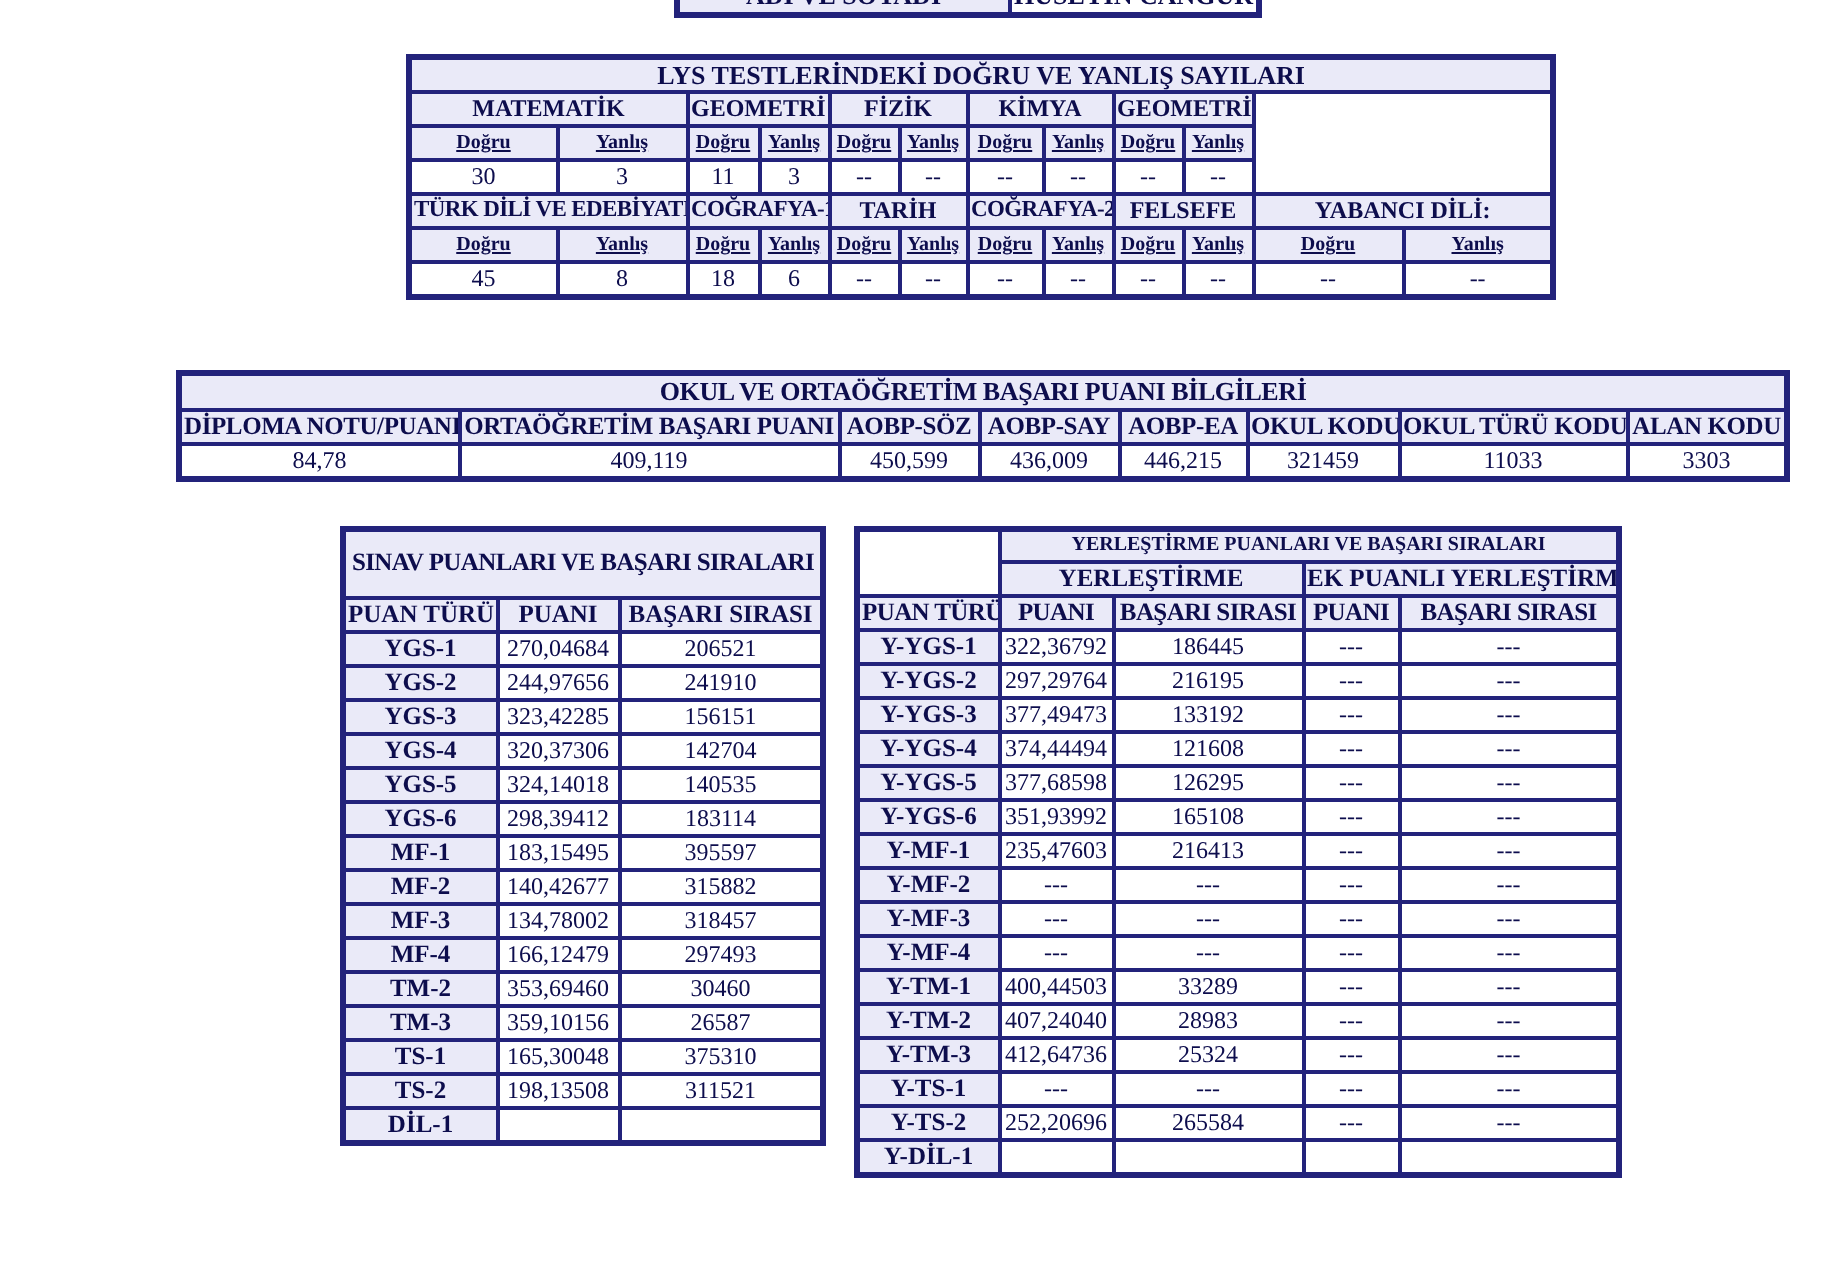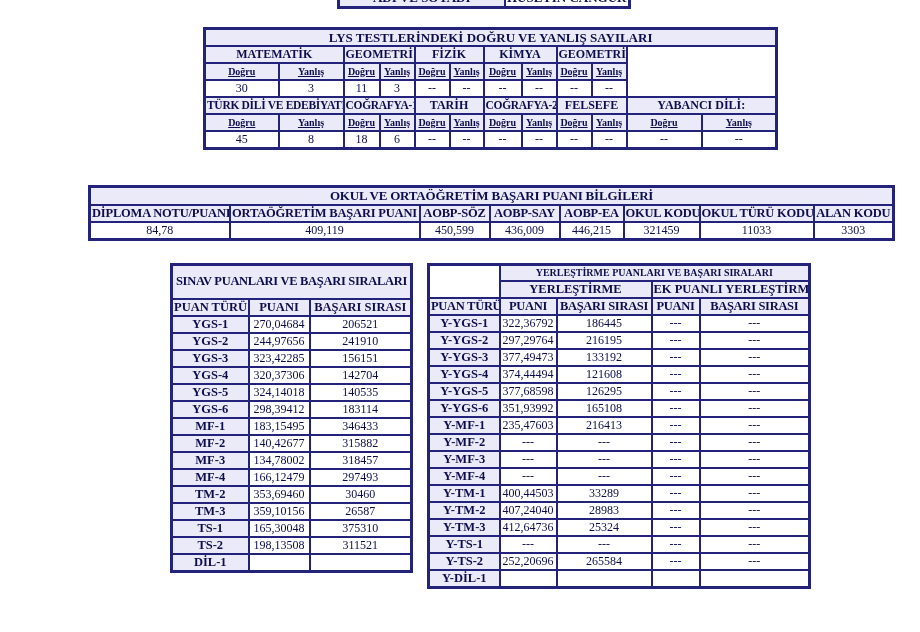--- a/index.html
+++ b/index.html
@@ -250,21 +250,21 @@
 
         <tr>
           <th>YGS-6</th>
           <td>298,39412</td>
           <td>183114</td>
         </tr>
 
         <tr>
           <th>MF-1</th>
           <td>183,15495</td>
-          <td>346433</td>
+          <td>395597</td>
         </tr>
 
         <tr>
           <th>MF-2</th>
           <td>140,42677</td>
           <td>315882</td>
         </tr>
 
         <tr>
           <th>MF-3</th>

